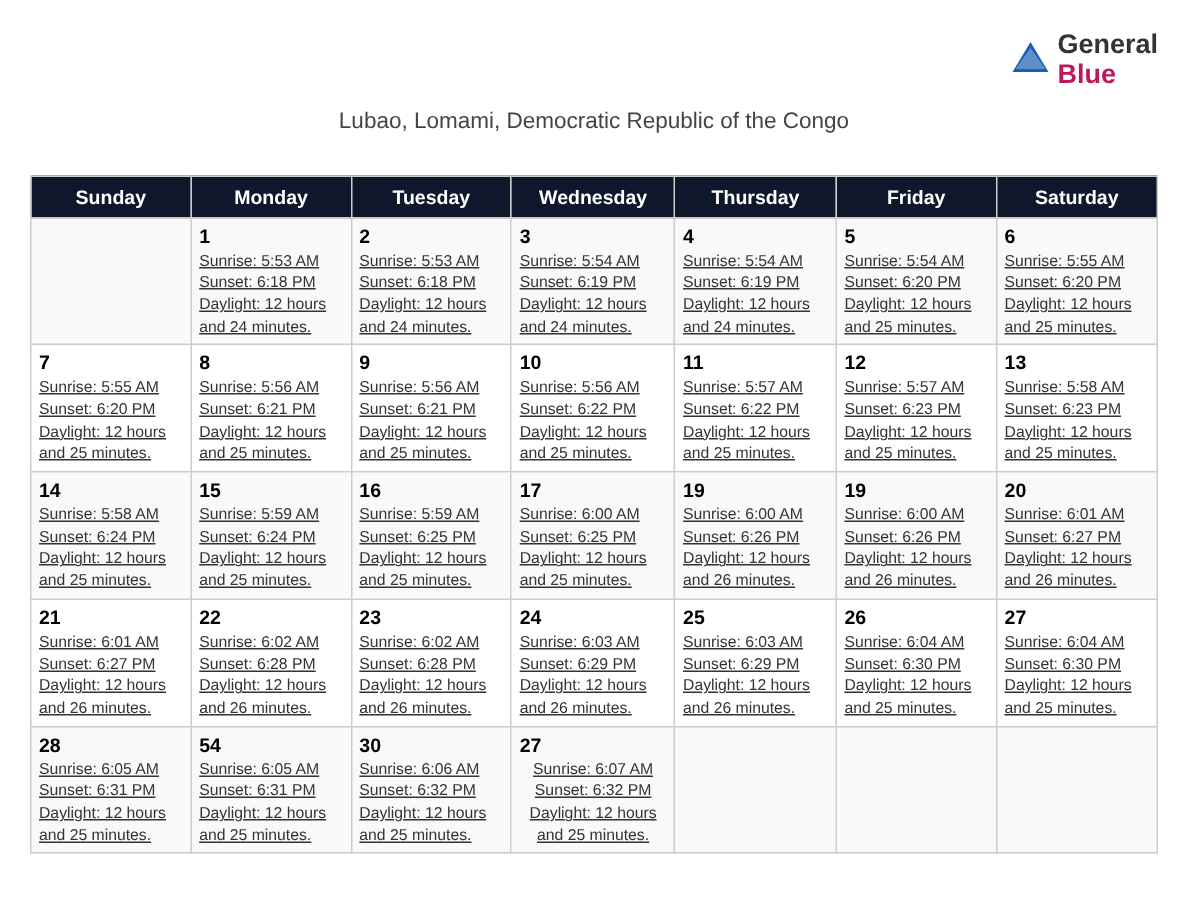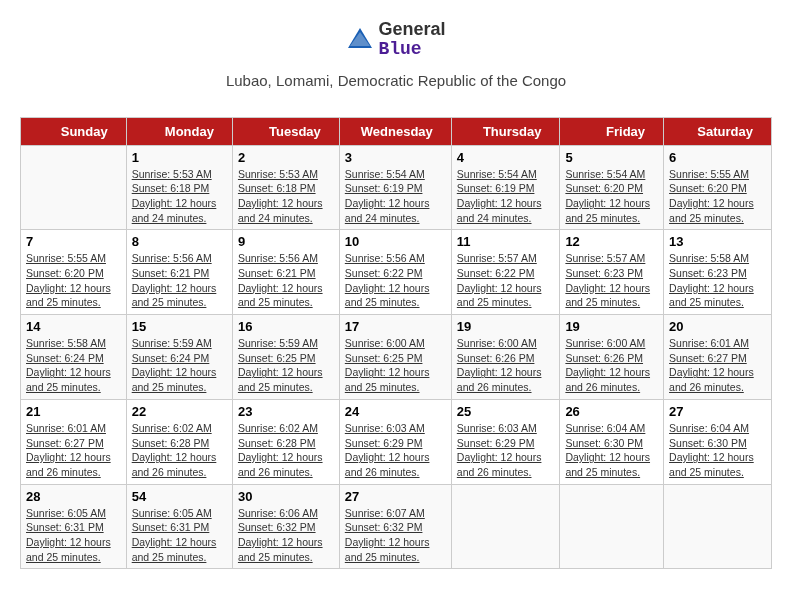--- a/index.html
+++ b/index.html
@@ -14,21 +14,21 @@
       display: flex;
       align-items: center;
       margin-bottom: 10px;
     }
     .logo-text {
       font-size: 18px;
       font-weight: bold;
       line-height: 1.1;
     }
     .logo-general { color: #333; }
-    .logo-blue { color: #4c1d95; font-family: Liberation Mono, monospace; }
+    .logo-blue { color: #be185d; }
     .logo-icon {
       width: 28px;
       height: 28px;
       margin-right: 4px;
     }
     .title-section {
       text-align: right;
       margin-bottom: 4px;
     }
     .month-title {
@@ -37,34 +37,34 @@
       color: #222;
     }
     .subtitle {
       font-size: 15px;
       color: #444;
       text-align: center;
       margin-bottom: 28px;
     }
     .top-row {
       display: flex;
-      justify-content: center;
+      justify-content: flex-end;
       align-items: flex-start;
       margin-bottom: 2px;
     }
     table {
       width: 100%;
       border-collapse: collapse;
       font-size: 11px;
     }
     thead tr th {
-      background-color: #b91c1c;
+      background-color: #0f172a;
       color: #fff;
-      padding: 6px 18px;
-      text-align: right;
+      padding: 6px 0;
+      text-align: center;
       font-size: 13px;
       font-weight: bold;
       border: 1px solid #ccc;
     }
     tbody tr td {
       border: 1px solid #ccc;
       padding: 4px 5px;
       vertical-align: top;
       width: 113px;
       height: 80px;
@@ -338,21 +338,21 @@
         </td>
         <td>
           <span class="day-number">30</span>
           <div class="day-info" style="white-space: pre-line;">Sunrise: 6:06 AM
 Sunset: 6:32 PM
 Daylight: 12 hours
 and 25 minutes.</div>
         </td>
         <td>
           <span class="day-number">27</span>
-          <div class="day-info" style="white-space: pre-line;">Sunrise: 6:07 AM
+          <div class="day-info" style="white-space: pre-line; text-align: center;">Sunrise: 6:07 AM
 Sunset: 6:32 PM
 Daylight: 12 hours
 and 25 minutes.</div>
         </td>
         <td class="empty-cell"></td>
         <td class="empty-cell"></td>
         <td class="empty-cell"></td>
       </tr>
     </tbody>
 </table>

